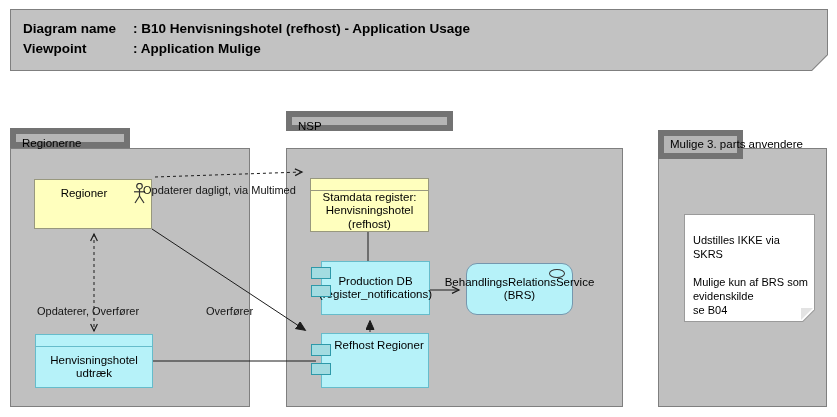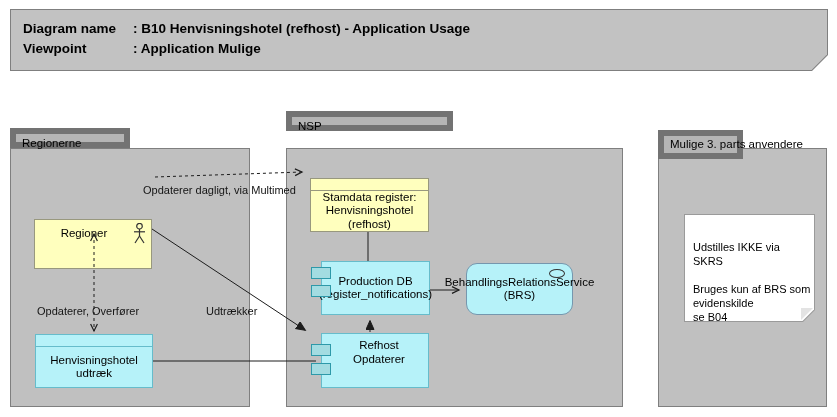--- a/index.html
+++ b/index.html
@@ -36,21 +36,21 @@
   .actor{position:absolute;top:3px;right:5px;}
 
   
   .note-outer{position:absolute;left:684px;top:214px;width:131px;height:108px;background:#9a9a9a;z-index:3;
     clip-path:polygon(0 0,100% 0,100% calc(100% - 12px),calc(100% - 12px) 100%,0 100%);}
   .note-inner{position:absolute;left:1px;top:1px;width:129px;height:106px;background:#ffffff;
     clip-path:polygon(0 0,100% 0,100% calc(100% - 11.5px),calc(100% - 11.5px) 100%,0 100%);
     padding:9px 3px 0 8px;font-size:11px;line-height:14px;}
   .note-fold{position:absolute;right:1px;bottom:1px;width:12px;height:12px;background:#e3e3e3;
     clip-path:polygon(0 100%,100% 0,0 0);}
-  .note-p1{margin:16px 0 14px 0;}
+  .note-p1{margin:9px 0 14px 0;}
   .note-p{margin:0;}
 
   
   .overlay{position:absolute;left:0;top:0;z-index:5;pointer-events:none;}
   .edge-label{position:absolute;font-size:11px;line-height:14px;white-space:nowrap;z-index:6;color:#141414;margin-top:27px;}
 </style>
 </head>
 <body>
 
 <div class="canvas">
@@ -76,21 +76,21 @@
   <div class="group-tab" style="left:286px;top:111px;width:167px;height:20px;">
     <span class="group-label">NSP</span>
   </div>
   <div class="group-body" style="left:286px;top:148px;width:337px;height:259px;"></div>
 
   <div class="group-tab" style="left:658px;top:130px;width:85px;height:29px;">
     <span class="group-label" style="line-height:17px;">Mulige 3. parts anvendere</span>
   </div>
   <div class="group-body" style="left:658px;top:148px;width:169px;height:259px;"></div>
 
-  <div class="node node-yellow" style="left:34px;top:179px;width:118px;height:50px;margin-top:40px;">
+  <div class="node node-yellow" style="left:34px;top:179px;width:118px;height:50px;">
     <div style="position:absolute;left:0;right:18px;top:7px;">Regioner</div>
     <svg class="actor" width="13" height="21" viewBox="0 0 13 21">
       <circle cx="6.5" cy="3.2" r="2.8" fill="none" stroke="#333" stroke-width="1.2"></circle>
       <line x1="6.5" y1="6" x2="6.5" y2="13" stroke="#333" stroke-width="1.2"></line>
       <line x1="1" y1="8.8" x2="12" y2="8.8" stroke="#333" stroke-width="1.2"></line>
       <line x1="6.5" y1="13" x2="2" y2="20" stroke="#333" stroke-width="1.2"></line>
       <line x1="6.5" y1="13" x2="11" y2="20" stroke="#333" stroke-width="1.2"></line>
     </svg>
   </div>
 
@@ -104,34 +104,34 @@
     <div class="center-label">Stamdata register: Henvisningshotel (refhost)</div>
   </div>
 
   <div class="node node-cyan" style="left:321px;top:261px;width:109px;height:54px;">
     <div class="center-label full wrap-hard" style="padding:0 6px;">Production DB (register_notifications)</div>
   </div>
   <div class="ctab" style="left:311px;top:267px;"></div>
   <div class="ctab" style="left:311px;top:285px;"></div>
 
   <div class="node node-cyan" style="left:321px;top:333px;width:108px;height:55px;">
-    <div style="position:absolute;left:12px;right:4px;top:5px;">Refhost Opdaterer</div>
+    <div style="position:absolute;left:12px;right:4px;top:5px;">Refhost Regioner</div>
   </div>
   <div class="ctab" style="left:311px;top:344px;"></div>
   <div class="ctab" style="left:311px;top:363px;"></div>
 
   <div class="node service" style="left:466px;top:263px;width:107px;height:52px;">
     <div class="center-label full wrap-hard" style="padding:0 13px;">BehandlingsRelationsService (BRS)</div>
     <div class="iface"></div>
   </div>
 
   <div class="note-outer">
     <div class="note-inner">
       <p class="note-p1">Udstilles IKKE via SKRS</p>
-      <p class="note-p">Bruges kun af BRS som evidenskilde</p>
+      <p class="note-p">Mulige kun af BRS som evidenskilde</p>
       <p class="note-p">se B04</p>
       <div class="note-fold"></div>
     </div>
   </div>
 
   <svg class="overlay" width="837" height="417">
     <defs>
       <marker id="mOpen" markerWidth="10" markerHeight="10" refX="8" refY="4" orient="auto-start-reverse" markerUnits="userSpaceOnUse">
         <path d="M1,0.6 L8,4 L1,7.4" fill="none" stroke="#1c1c1c" stroke-width="1.2"></path>
       </marker>
@@ -143,15 +143,15 @@
     <path d="M94,234 L94,331" stroke="#1c1c1c" stroke-width="1" fill="none" stroke-dasharray="3,3" marker-start="url(#mOpen)" marker-end="url(#mOpen)"></path>
     <path d="M152,229 L305,330" stroke="#1c1c1c" stroke-width="1" fill="none" marker-end="url(#mFill)"></path>
     <path d="M153,361 L316,361" stroke="#1c1c1c" stroke-width="1" fill="none"></path>
     <path d="M368,232 L368,261" stroke="#1c1c1c" stroke-width="1" fill="none"></path>
     <path d="M370,332 L370,321" stroke="#1c1c1c" stroke-width="1" fill="none" stroke-dasharray="3,2" marker-end="url(#mFill)"></path>
     <path d="M430,290 L459,290" stroke="#1c1c1c" stroke-width="1" fill="none" marker-end="url(#mOpen)"></path>
   </svg>
 
   <div class="edge-label" style="left:143px;top:156px;">Opdaterer dagligt, via Multimed</div>
   <div class="edge-label" style="left:37px;top:277px;">Opdaterer, Overfører</div>
-  <div class="edge-label" style="left:206px;top:277px;">Udtrækker</div>
+  <div class="edge-label" style="left:206px;top:277px;">Overfører</div>
 
 </div>
 
 </body></html>

